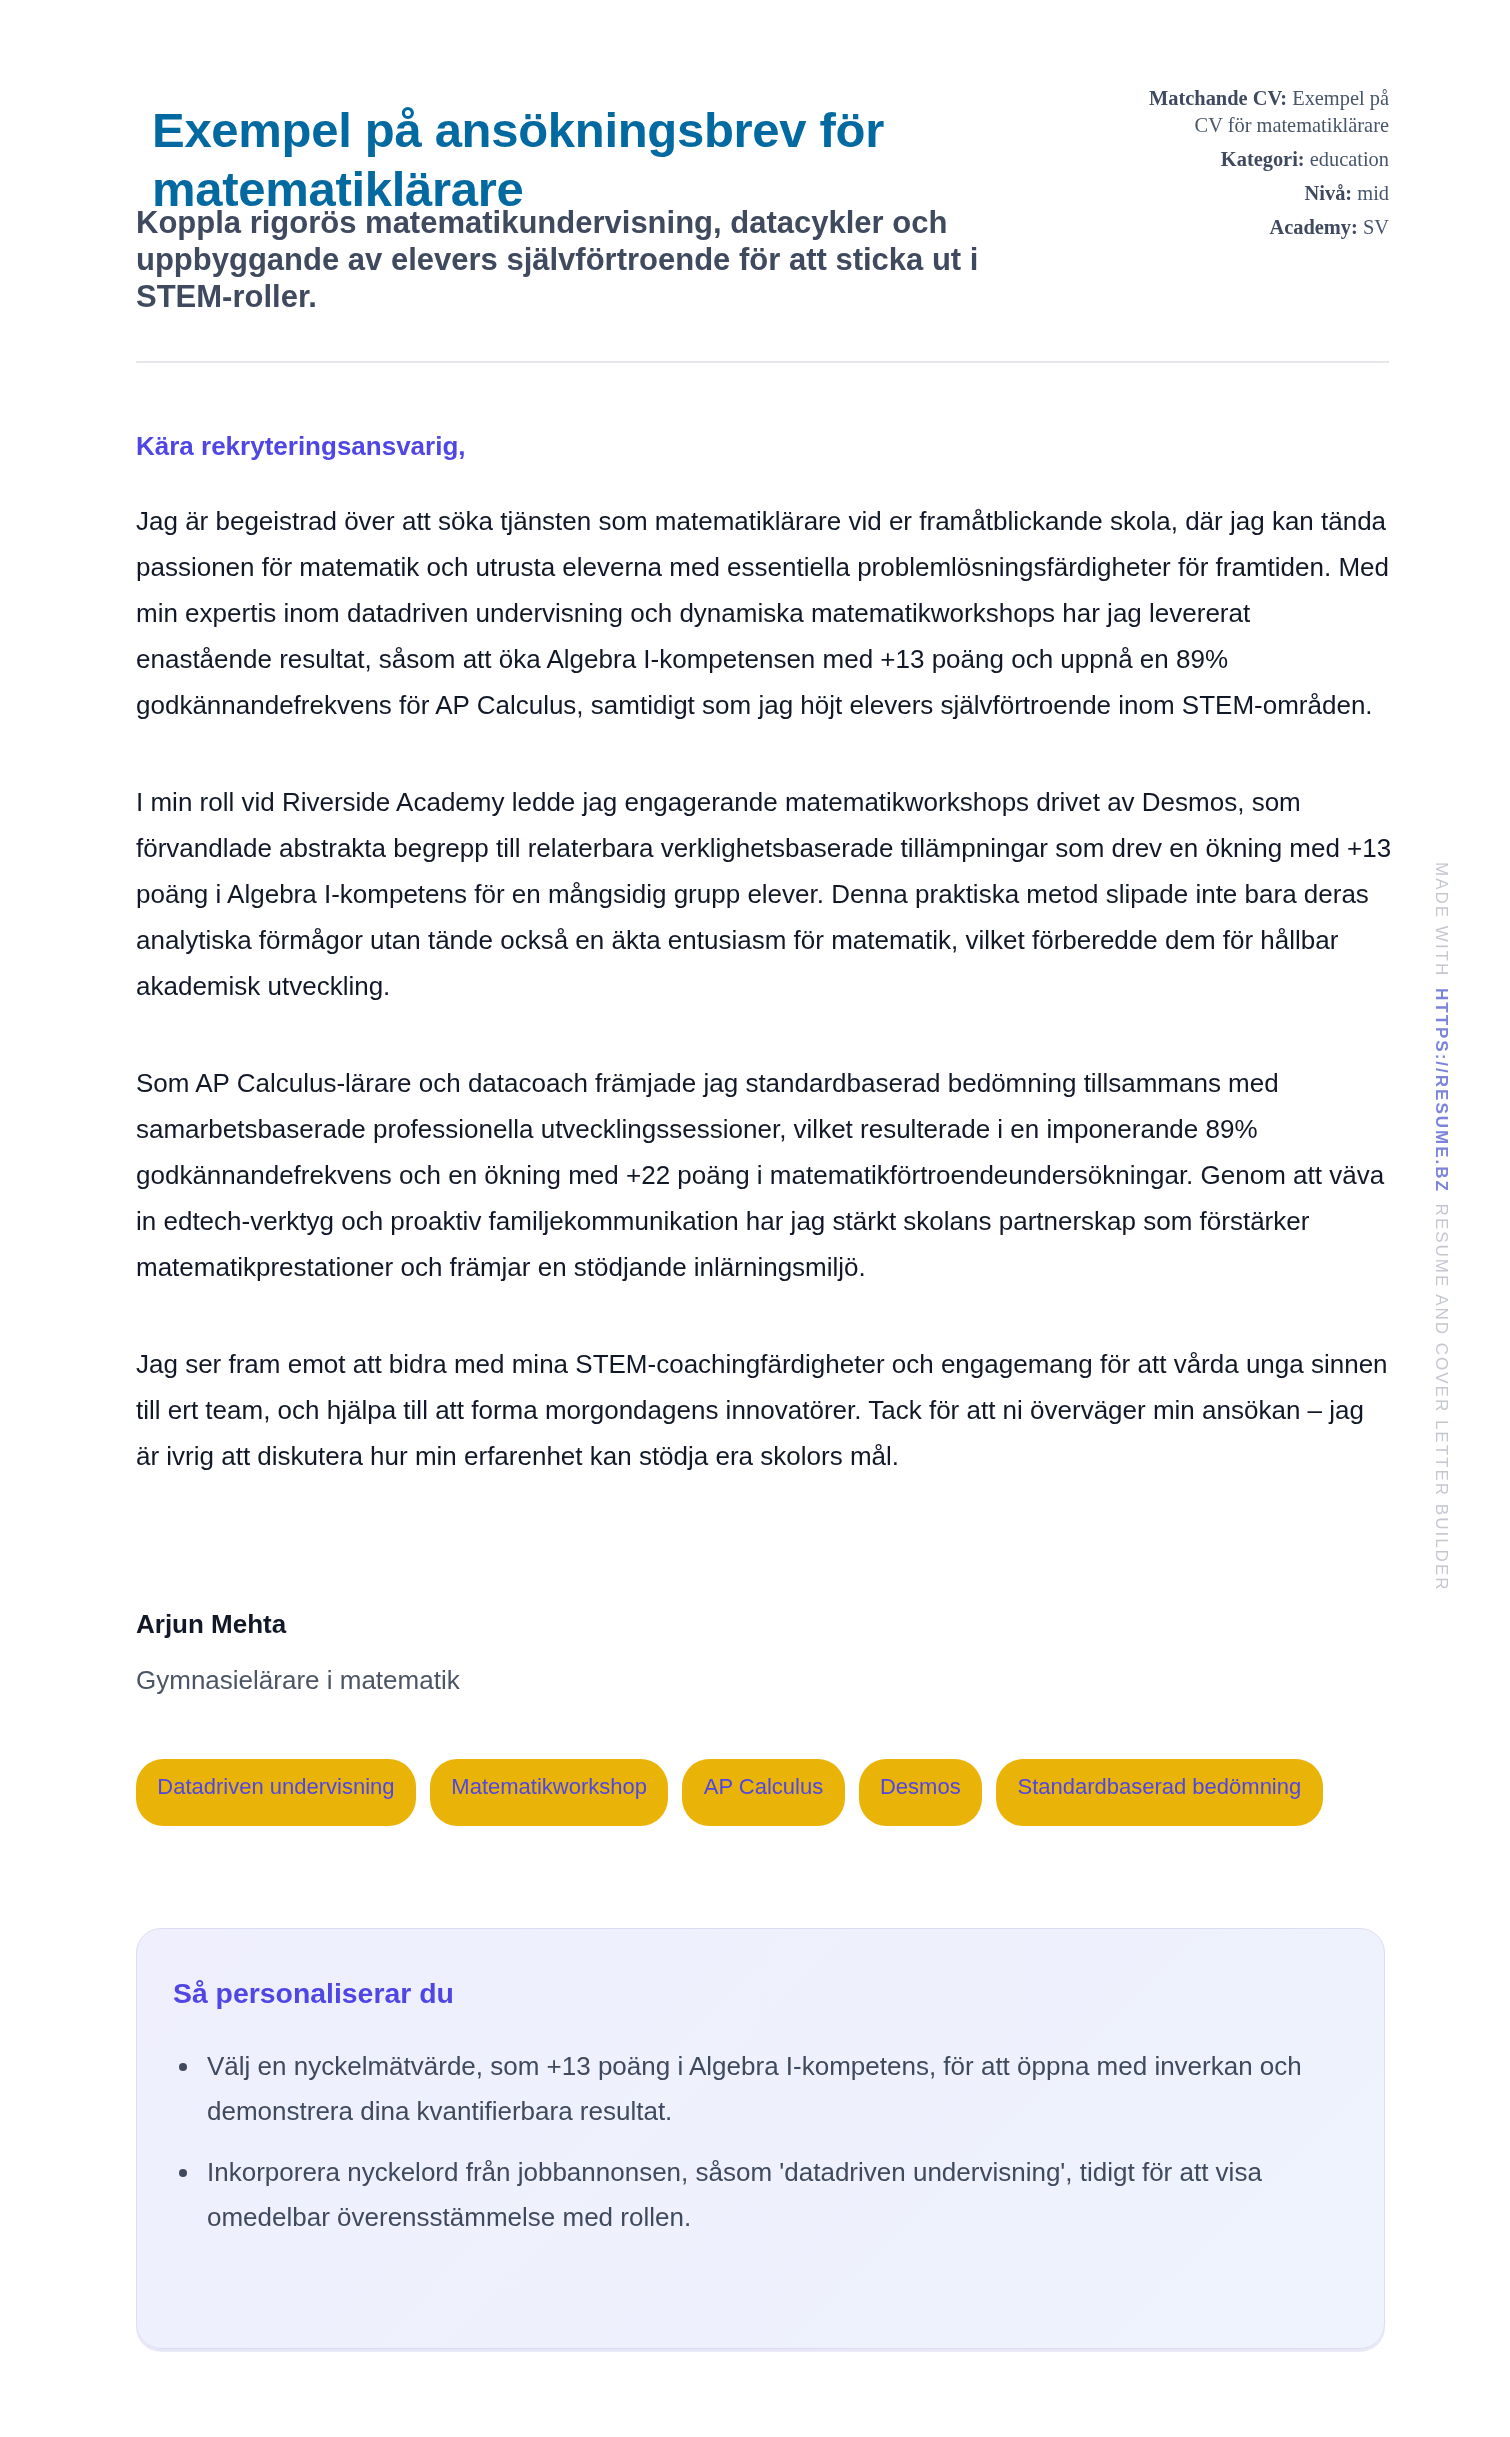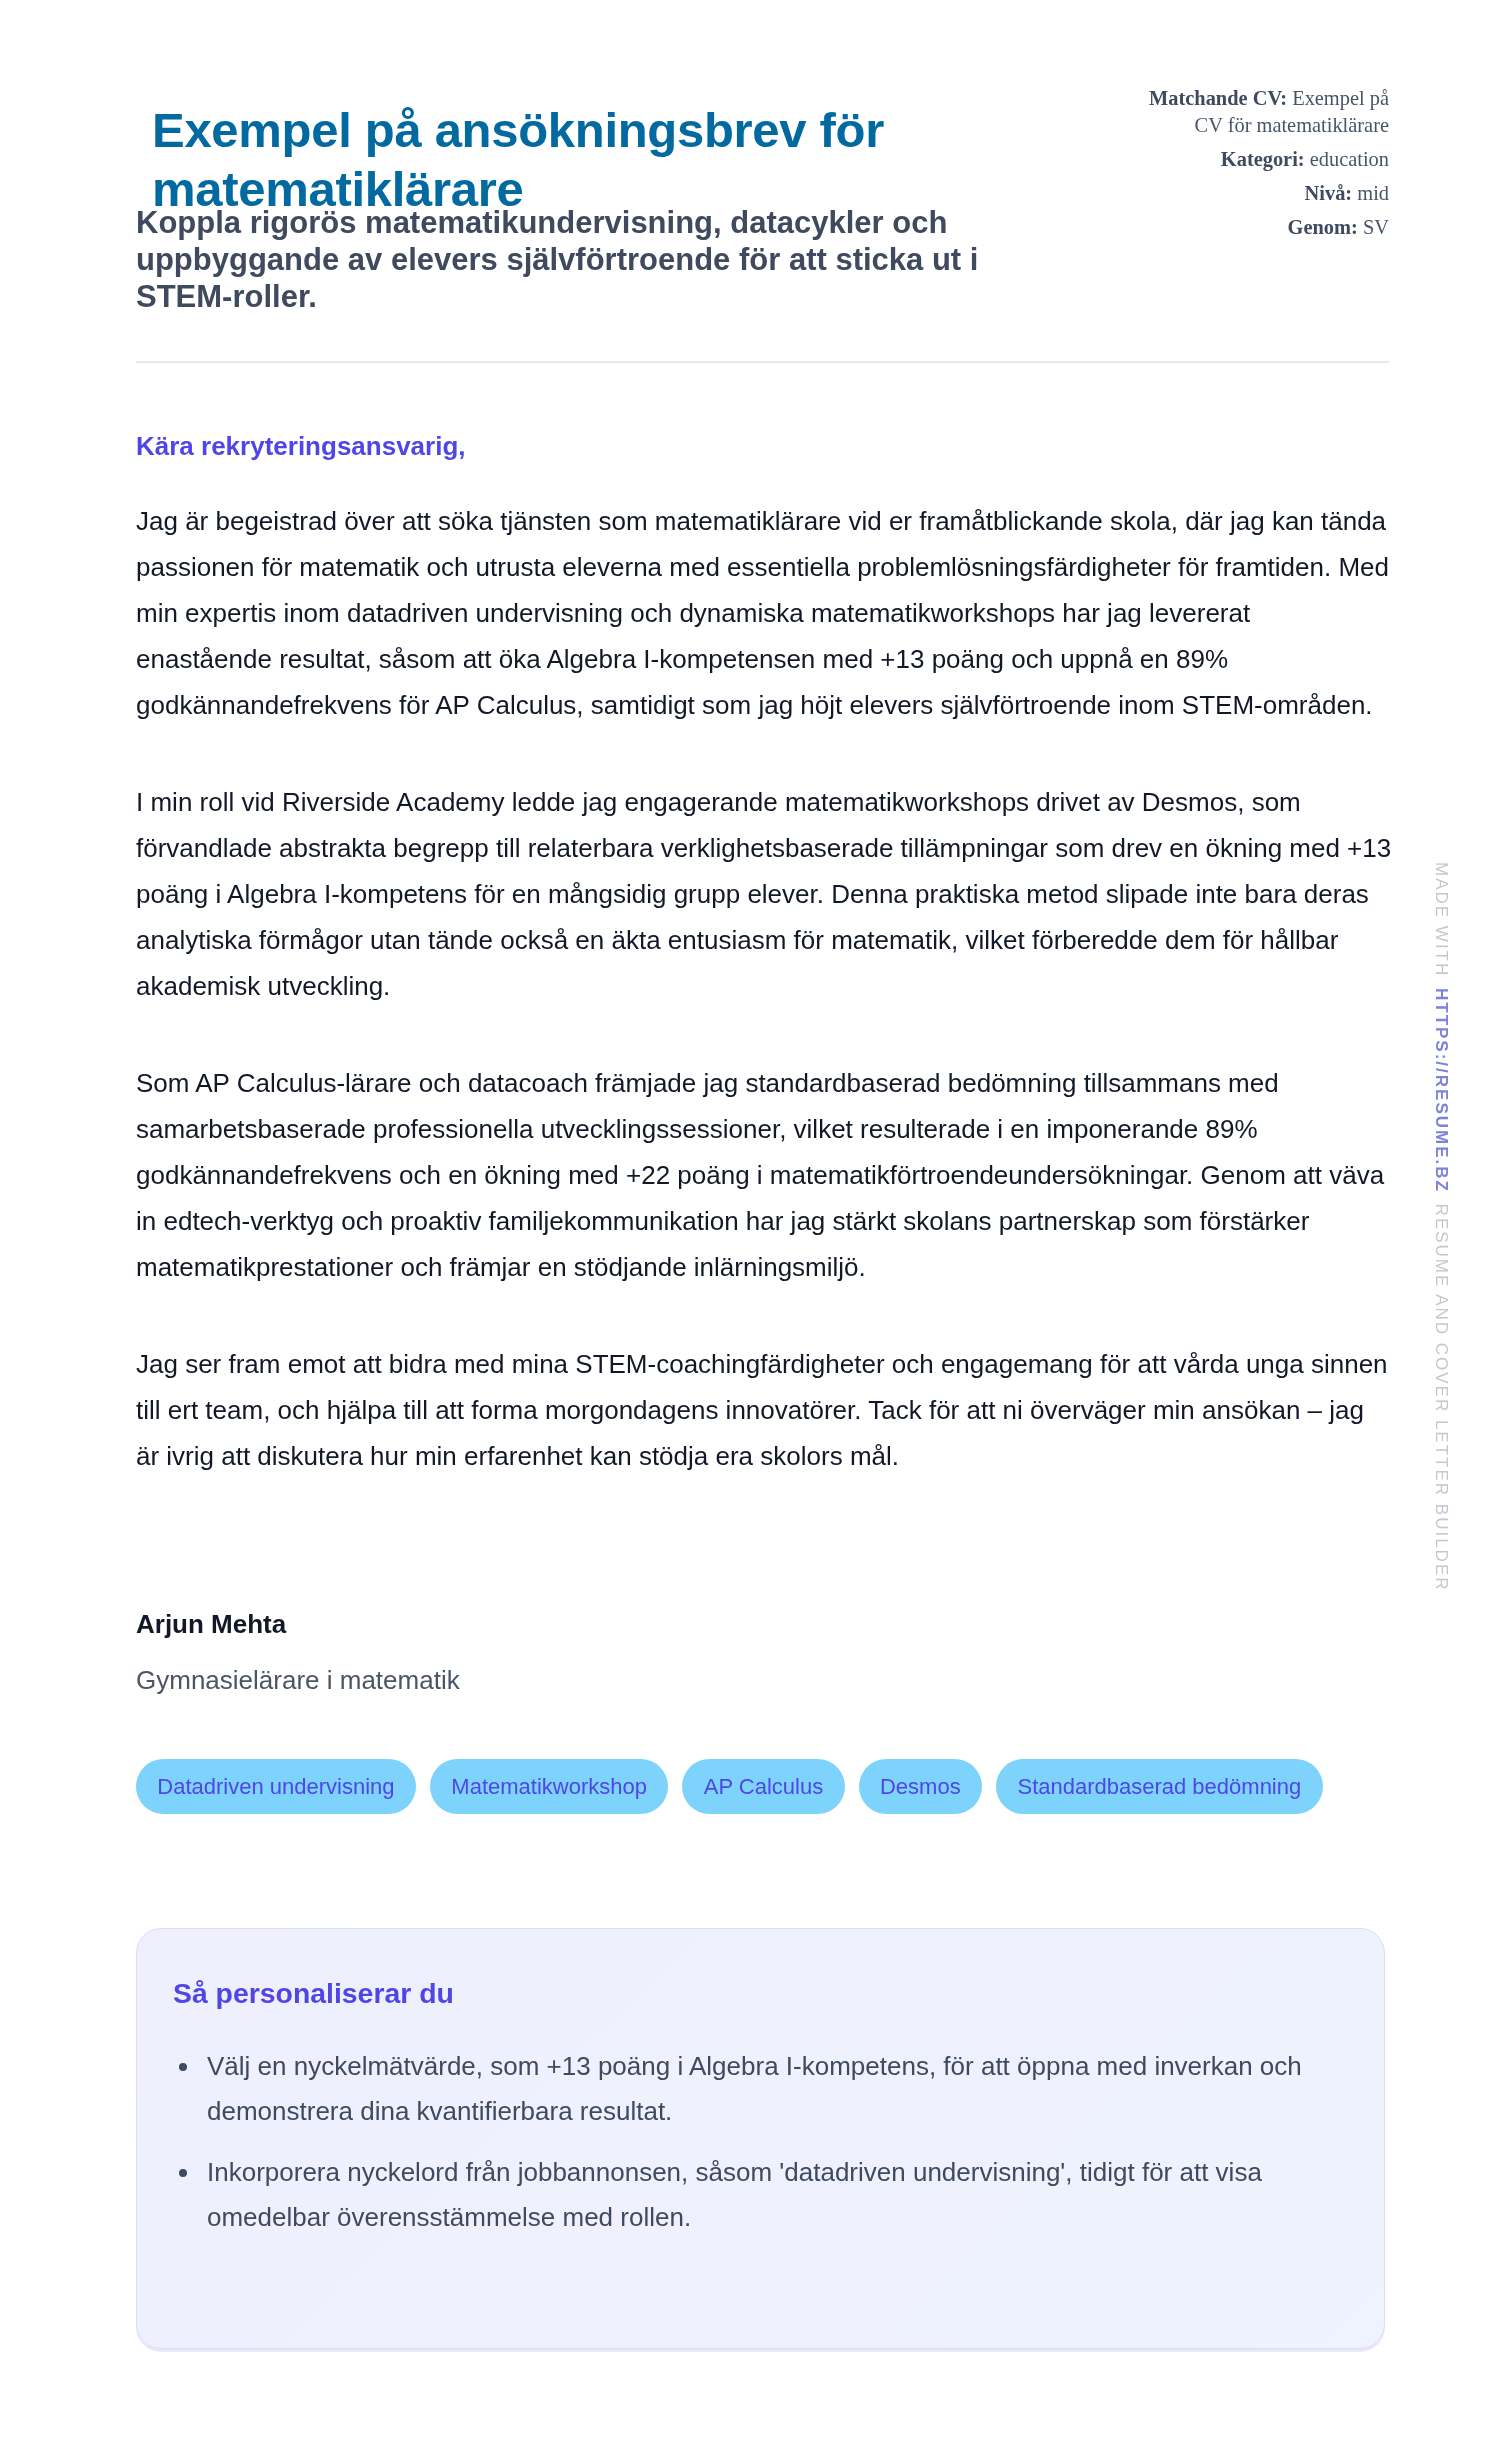--- a/index.html
+++ b/index.html
@@ -119,25 +119,25 @@
     color: #4b5563;
   }
   .tags {
     position: absolute;
     left: 0;
     top: 1759px;
     display: flex;
     gap: 14.2px;
   }
   .tag {
-    height: 55px;
+    height: 67px;
     line-height: 55px;
     padding: 0 21.3px;
     border-radius: 27.5px;
-    background: #7dd3fc;
+    background: #eab308;
     color: #4f46e5;
     font-size: 22px;
     font-weight: 400;
     white-space: nowrap;
     cursor: pointer;
   }
   
   .tips {
     position: absolute;
     left: 0;
@@ -230,21 +230,21 @@
       </div>
       <div class="meta-row">
         <span class="k">Kategori:</span>
         <span>education</span>
       </div>
       <div class="meta-row">
         <span class="k">Nivå:</span>
         <span>mid</span>
       </div>
       <div class="meta-row">
-        <span class="k">Genom:</span>
+        <span class="k">Academy:</span>
         <span>SV</span>
       </div>
     </div>
   </header>
 
   <div class="divider"></div>
 
   <p class="greeting">Kära rekryteringsansvarig,</p>
 
   <div class="body">

